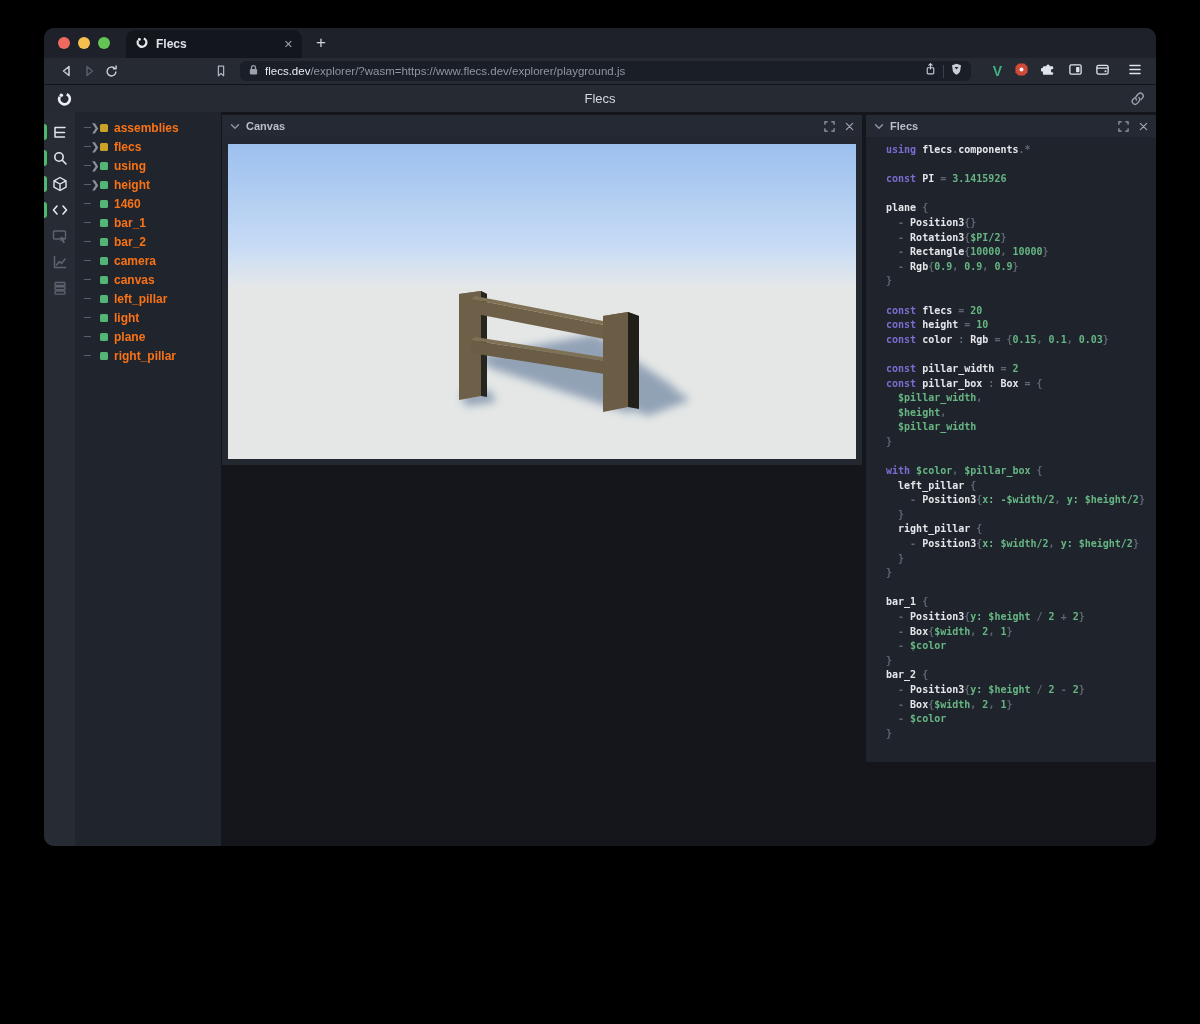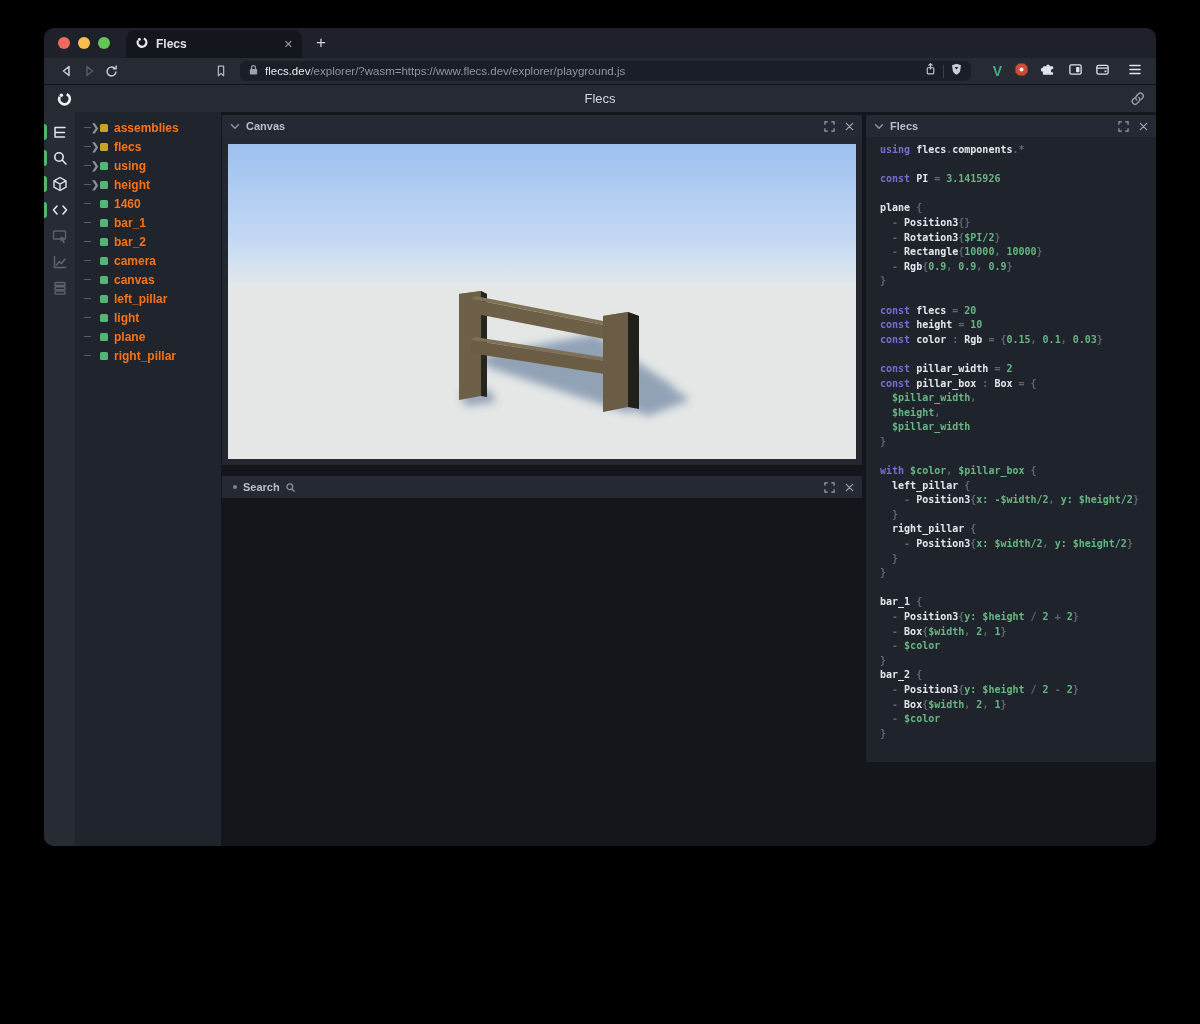--- a/index.html
+++ b/index.html
@@ -69,21 +69,21 @@
   .ph-spacer { flex:1; }
   .ph-icons { display:flex; align-items:center; gap:10px; color:#9aa1ad; }
   .canvas-panel { margin-top:3px; }
   .canvas-body { height:328px; background:#232730; padding:7px 6px 6px 6px; }
   .canvas-body svg { display:block; }
   .search-panel { margin-top:11px; }
   .search-dot { width:4px; height:4px; border-radius:50%; background:#7d8590; margin-left:3px; flex:none; }
 
   .editor-col { width:290px; margin-left:4px; margin-top:3px; flex:none; height:647px;
                 display:flex; flex-direction:column; }
-  .editor-body { flex:1; background:#1f232b; padding:6px 0 0 14px; overflow:hidden; }
+  .editor-body { flex:1; background:#1f232b; padding:6px 0 0 20px; overflow:hidden; }
   .code-line { font-family:"DejaVu Sans Mono", monospace; font-size:10px; line-height:14.6px;
                font-weight:700; white-space:pre; }
   .tok-k { color:#7a6cd0; }
   .tok-i { color:#e4e6ea; }
   .tok-p { color:#5f6673; font-weight:700; }
   .tok-v { color:#66b583; }
 
   svg { flex:none; }
 </style>
 </head>
@@ -433,39 +433,20 @@
 
               <g>
                 <polygon points="375,172 400,168 411,172 386,176" fill="#786a50"></polygon>
                 <polygon points="375,172 400,168 400,263 375,268" fill="#6b5d45"></polygon>
                 <polygon points="400,168 411,172 411,265 400,263" fill="#201f19"></polygon>
               </g>
             </svg>
           </div>
         </div>
 
-        <div class="search-panel">
-          <div class="panel-header">
-            <span class="search-dot"></span>
-            <span class="ph-title">Search</span>
-            <svg width="11" height="11" viewBox="0 0 16 16" fill="none" stroke="#8b93a1" stroke-width="1.8" stroke-linecap="round" style="margin-left:5px;">
-              <circle cx="7" cy="7" r="4.2"></circle>
-                <path d="M10.3 10.3 13.5 13.5"></path>
-            </svg>
-            <span class="ph-spacer"></span>
-            <span class="ph-icons">
-              <svg width="11" height="11" viewBox="0 0 12 12" fill="none" stroke="#9aa1ad" stroke-width="1.3">
-                  <path d="M1 4V1h3M8 1h3v3M11 8v3H8M4 11H1V8"></path>
-                </svg>
-              <svg width="9" height="9" viewBox="0 0 10 10" stroke="#9aa1ad" stroke-width="1.4" stroke-linecap="round">
-                  <path d="M1.5 1.5 8.5 8.5M8.5 1.5 1.5 8.5"></path>
-                </svg>
-            </span>
-          </div>
-        </div>
       </div>
 
       <div class="editor-col">
         <div class="panel-header">
           <svg width="10" height="9" viewBox="0 0 10 9" fill="none" stroke="#8b93a1" stroke-width="1.5" stroke-linecap="round">
               <polyline points="1.5,2.8 5,6.2 8.5,2.8"></polyline>
             </svg>
           <span class="ph-title">Flecs</span>
           <span class="ph-spacer"></span>
           <span class="ph-icons">

